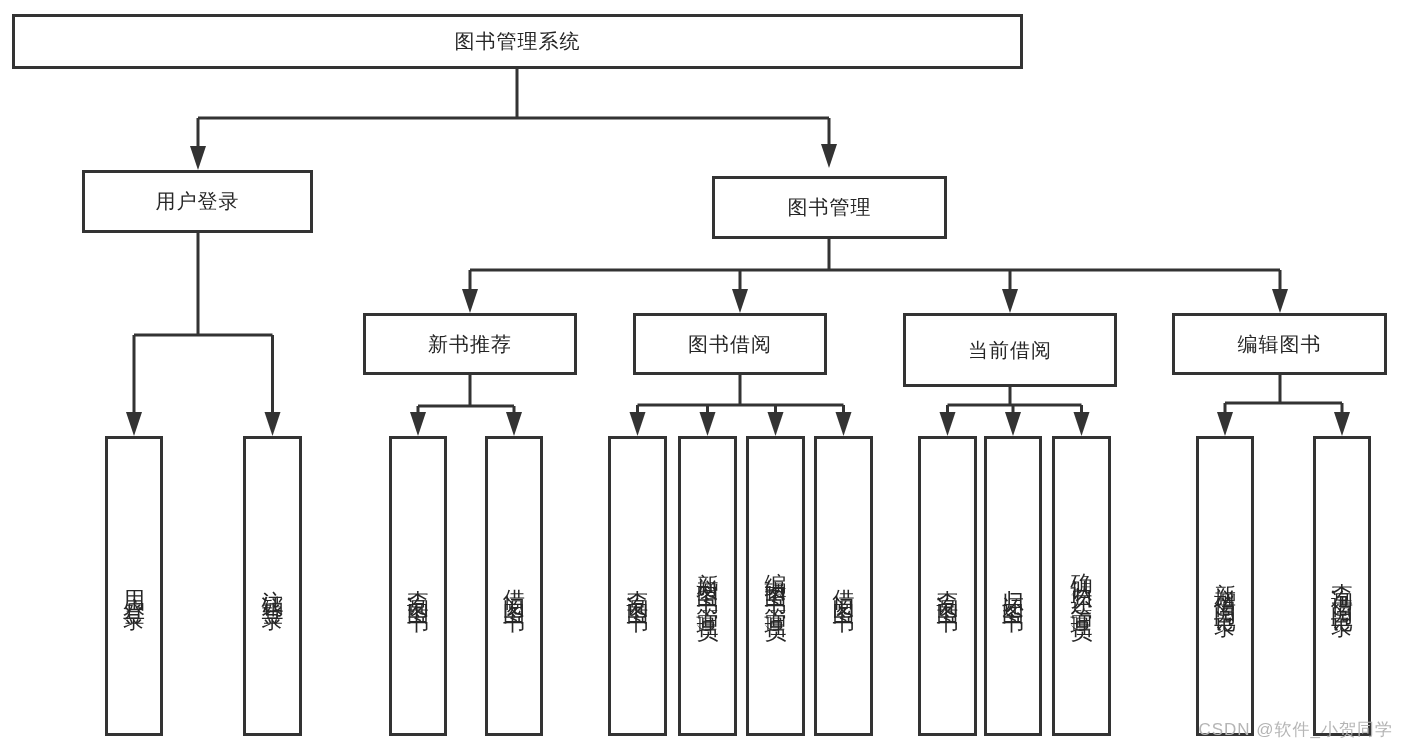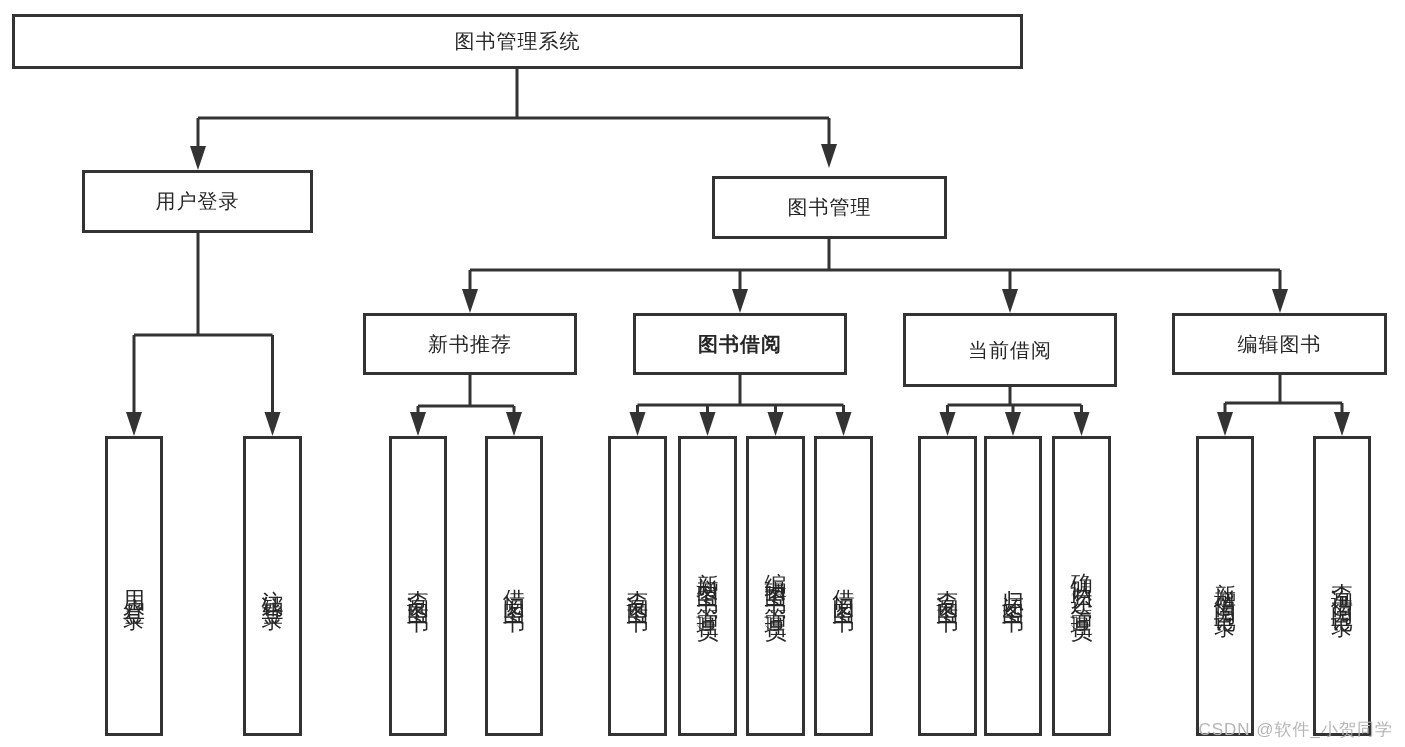--- a/index.html
+++ b/index.html
@@ -122,21 +122,21 @@
       <polygon class="ah" points="1334,412 1350,412 1342,436"></polygon>
     </g>
   </svg>
 
   <div class="box h" style="left:12px; top:14px; width:1011px; height:55px;">图书管理系统</div>
 
   <div class="box h" style="left:82px; top:170px; width:231px; height:63px;">用户登录</div>
   <div class="box h" style="left:712px; top:176px; width:235px; height:63px;">图书管理</div>
 
   <div class="box h" style="left:363px; top:313px; width:214px; height:62px;">新书推荐</div>
-  <div class="box h" style="left:633px; top:313px; width:214px; height:62px;font-weight:bold;">图书借阅</div>
+  <div class="box h" style="left:633px; top:313px; width:194px; height:62px;">图书借阅</div>
   <div class="box h" style="left:903px; top:313px; width:214px; height:74px;">当前借阅</div>
   <div class="box h" style="left:1172px; top:313px; width:215px; height:62px;">编辑图书</div>
 
   <div class="box v" style="left:105px; top:436px; width:58px; height:300px;">用户登录</div>
   <div class="box v" style="left:243px; top:436px; width:59px; height:300px;">注销登录</div>
 
   <div class="box v" style="left:389px; top:436px; width:58px; height:300px;">查询图书</div>
   <div class="box v" style="left:485px; top:436px; width:58px; height:300px;">借阅图书</div>
 
   <div class="box v" style="left:608px; top:436px; width:59px; height:300px;">查询图书</div>

